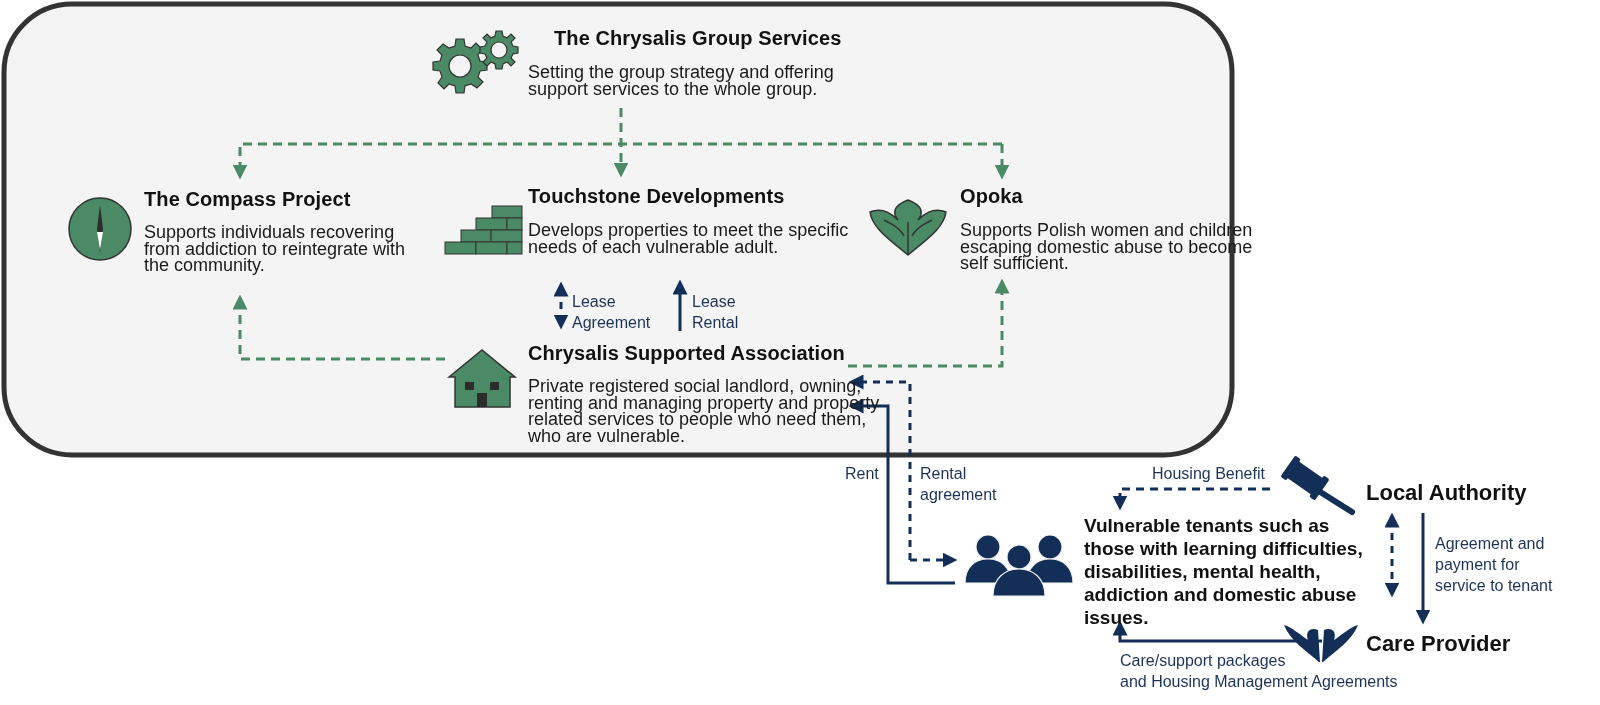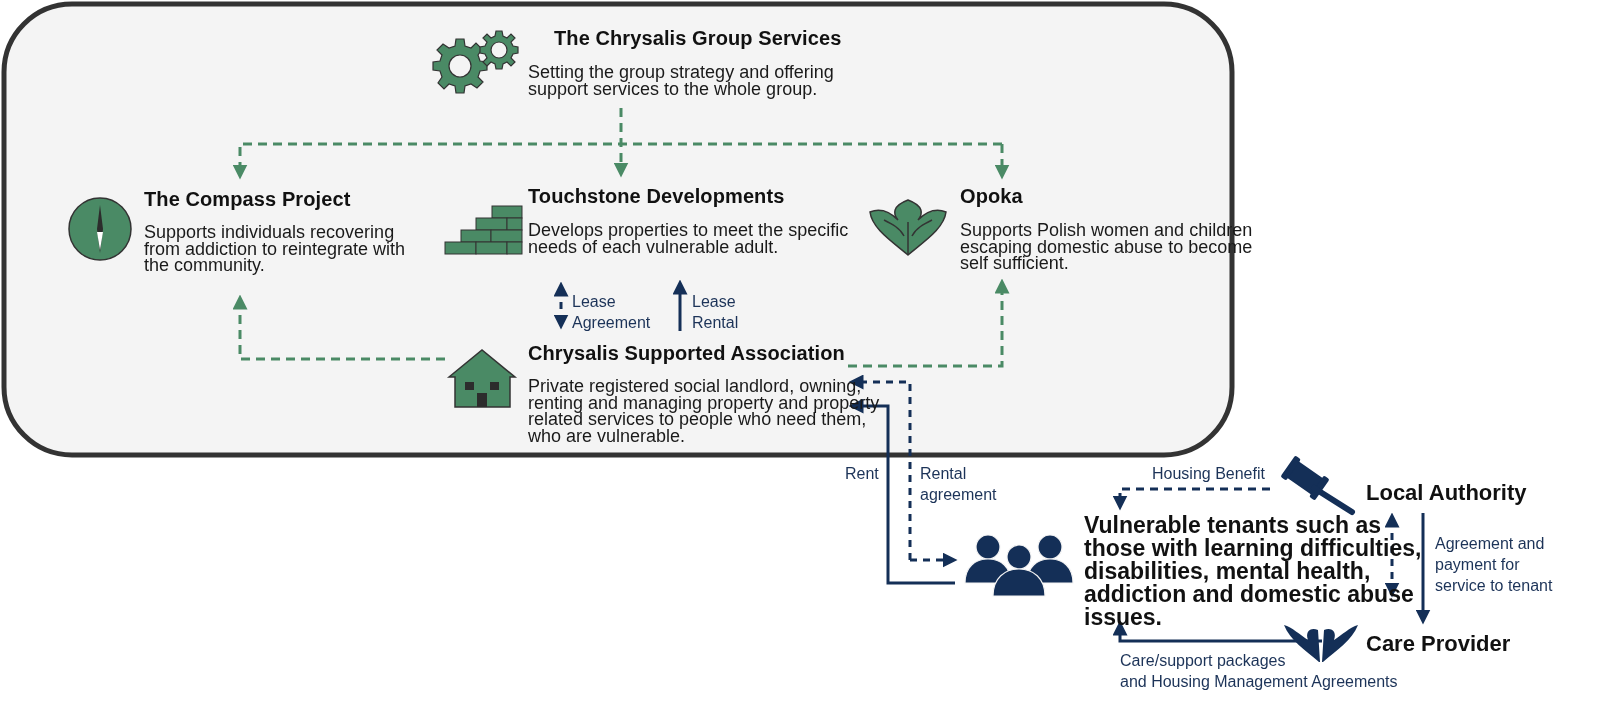--- a/index.html
+++ b/index.html
@@ -4,21 +4,21 @@
 <style>
   html, body { margin: 0; padding: 0; background: #ffffff; }
   body { width: 1600px; height: 705px; position: relative; overflow: hidden;
          font-family: "Liberation Sans", "DejaVu Sans", sans-serif; color: #111; }
   #canvas { position: absolute; left: 0; top: 0; width: 1600px; height: 705px; }
   .txt { position: absolute; white-space: nowrap; }
   .title { font-weight: bold; font-size: 20px; color: #111; letter-spacing: 0.1px; }
   .desc { font-size: 18px; line-height: 16.5px; color: #1a1a1a; white-space: pre-line; }
   .navy { color: #1c3358; }
   .lbl { font-size: 16px; line-height: 21px; white-space: pre-line; }
-  .tenant { font-weight: bold; font-size: 23px; line-height: 23px; color: #111; white-space: pre-line; }
+  .tenant { font-weight: bold; font-size: 19px; line-height: 23px; color: #111; white-space: pre-line; }
   .big { font-weight: bold; font-size: 22px; color: #111; }
 </style>
 </head>
 <body>
 
 <svg id="canvas" viewBox="0 0 1600 705" xmlns="http://www.w3.org/2000/svg">
   <defs>
     <marker id="ag" viewBox="0 0 10 10" refX="5" refY="5" markerWidth="5" markerHeight="5" orient="auto-start-reverse">
       <path d="M0,0 L10,5 L0,10 z" fill="#4a8a65"></path>
     </marker>

